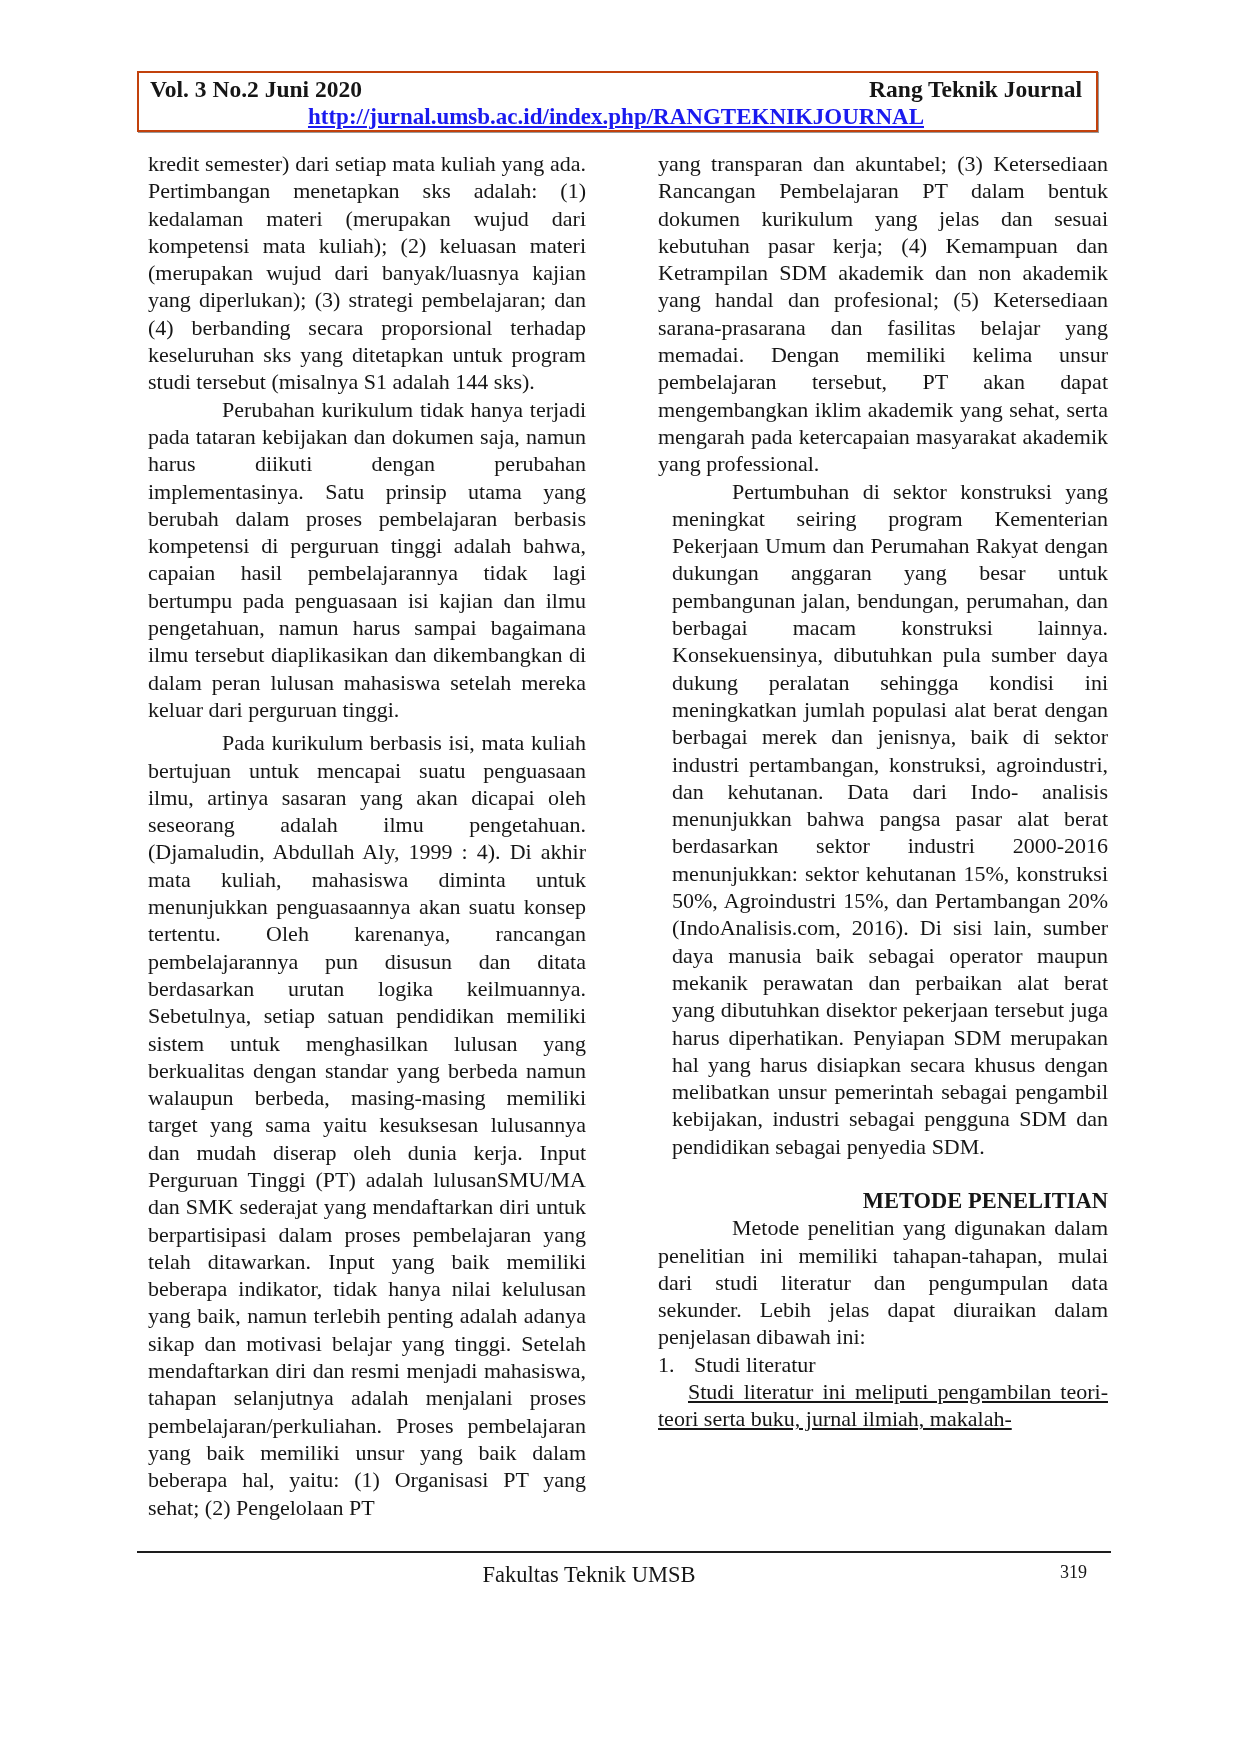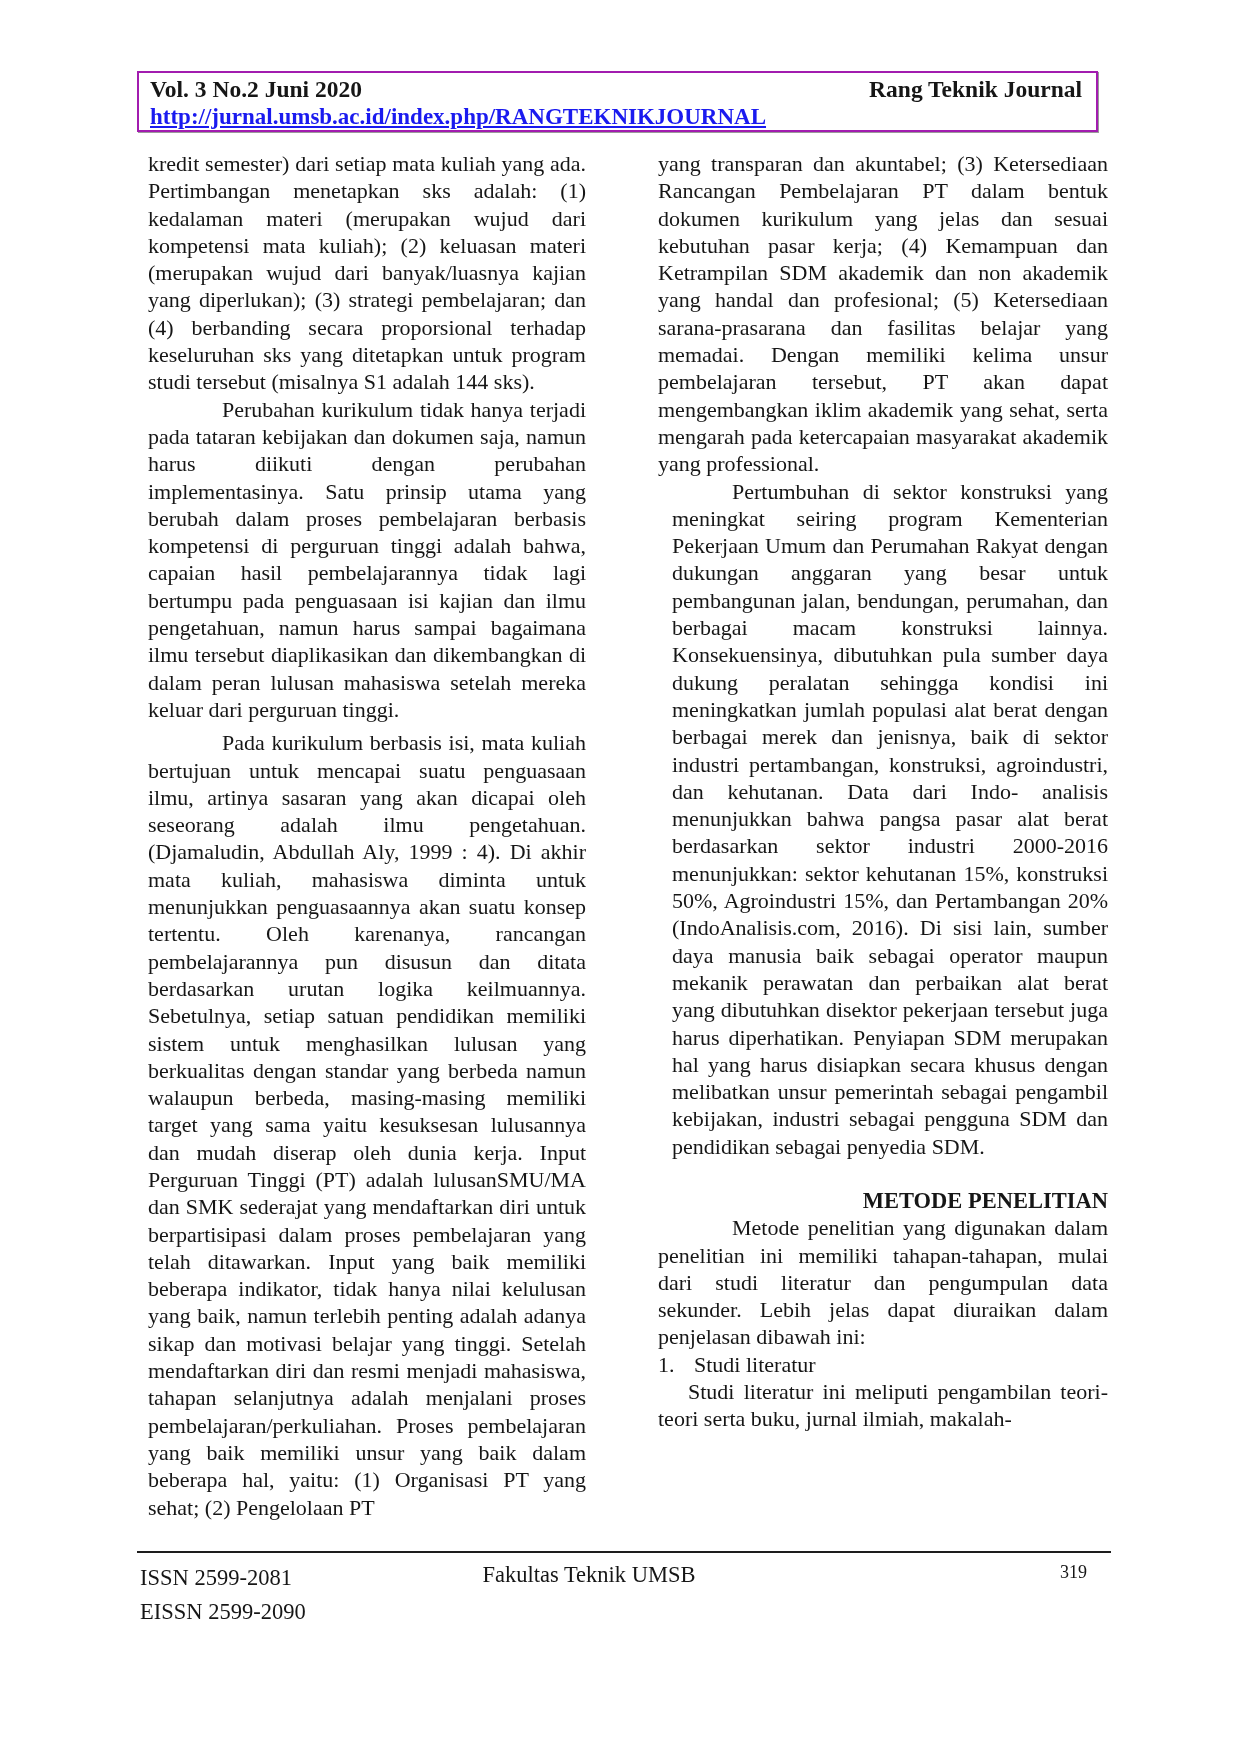--- a/index.html
+++ b/index.html
@@ -7,24 +7,25 @@
     position:relative;
     width:1241px;height:1753px;
     background:#ffffff;
     font-family:"Liberation Serif","DejaVu Serif",serif;
     color:#161616;
     overflow:hidden;
   }
   
   .header-box{
     position:absolute;left:137px;top:71px;width:932px;height:50px;
-    border:2px solid #a21caf;
+    border:2px solid #c2410c;
     box-shadow:1px 1px 0 #9a9a9a;
     padding:3px 14px 4px 11px;
     background:#ffffff;
+    text-align:center;
   }
   .header-row1{
     display:flex;justify-content:space-between;
     font-weight:bold;font-size:23.5px;line-height:27px;
   }
   .header-url{
     display:inline-block;
     font-weight:bold;font-size:23px;line-height:27px;
     color:#1a1aef;text-decoration:underline;
   }
@@ -40,21 +41,21 @@
   .para.indent{text-indent:74px;}
   .para.gap-before{margin-top:6px;}
   .para.block-shift{padding-left:14px;text-indent:60px;}
   .section-heading{
     margin:27px 0 0 0;
     font-weight:bold;font-size:22.5px;line-height:27.3px;
     text-align:right;
   }
   .list-item{display:flex;margin:0;}
   .list-num{width:36px;flex:0 0 36px;}
-  .para.small-indent{text-indent:30px;}
+  .para.small-indent{text-indent:30px;text-decoration:underline;}
   
   .footer-rule{
     position:absolute;left:137px;top:1551px;width:974px;height:0;
     border-top:2px solid #1d1d1d;
   }
   .footer-left{
     position:absolute;left:140px;top:1561px;
     font-size:22.5px;line-height:34px;
   }
   .footer-center{
@@ -94,20 +95,16 @@
     <h2 class="section-heading">METODE PENELITIAN</h2>
     <p class="para indent">Metode penelitian yang digunakan dalam penelitian ini memiliki tahapan-tahapan, mulai dari studi literatur dan pengumpulan data sekunder. Lebih jelas dapat diuraikan dalam penjelasan dibawah ini:</p>
     <div class="list-item">
       <span class="list-num">1.</span>
       <span>Studi literatur</span>
     </div>
     <p class="para small-indent">Studi literatur ini meliputi pengambilan teori-teori serta buku, jurnal ilmiah, makalah-</p>
   </div>
 
   <div class="footer-rule"></div>
-  <div class="footer-left">
-    <div>ISSN 2599-2081</div>
-    <div>EISSN 2599-2090</div>
-  </div>
   <div class="footer-center">Fakultas Teknik UMSB</div>
   <div class="footer-page">319</div>
 
 </div>
 
 </body></html>

